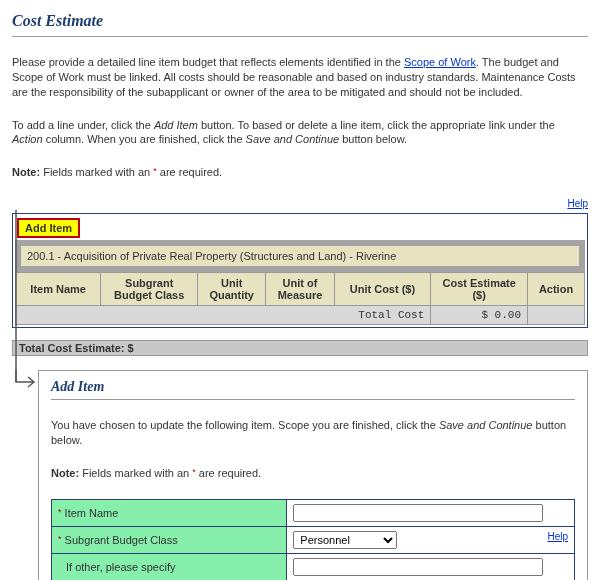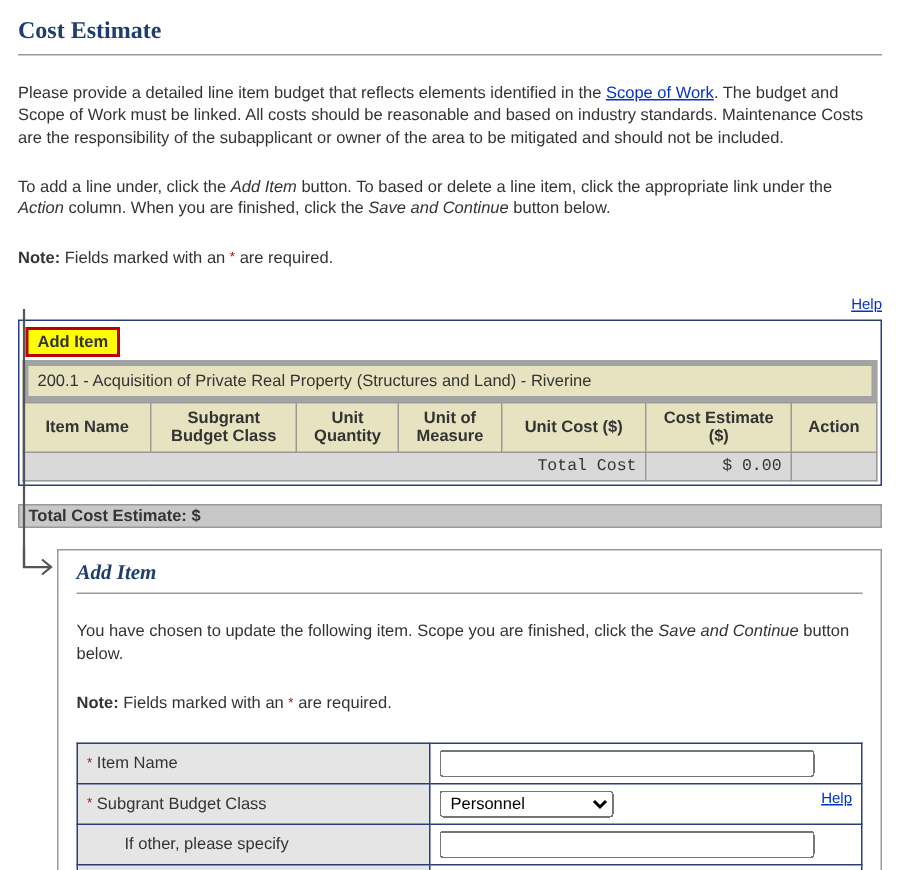--- a/index.html
+++ b/index.html
@@ -1,37 +1,37 @@
 <!DOCTYPE html>
 <html><head>
 <meta charset="utf-8">
 <style>
   * { box-sizing: border-box; }
   body { font-family: Arial, sans-serif; font-size: 11px; color: #333; margin: 0; padding: 12px; width: 600px; }
-  .title { font-family: Georgia, serif; font-weight: bold; font-size: 16px; color: #1d3e6e; margin: 0 0 6px 0; }
+  .title { font-family: Georgia, serif; font-style: italic; font-weight: bold; font-size: 16px; color: #1d3e6e; margin: 0 0 6px 0; }
   .hr { border-top: 1px solid #999; margin: 4px 0 10px 0; }
   a { color: #0033cc; text-decoration: underline; }
   .para { margin: 18px 0; line-height: 1.35; }
   .help-row { text-align: right; margin: 6px 0 4px 0; font-size: 10px; }
   .outer { border: 1px solid #2a3f7a; padding: 2px; }
   .addbtn { display: inline-block; border: 2px solid #bb0000; background: #ffff00; padding: 2px 6px; font-weight: bold; font-size: 11px; margin: 2px; cursor: pointer; }
-  .section-bar { background: #e7e2c0; border: 4px solid #a3a3a3; padding: 4px 6px; font-size:11px;}
+  .section-bar { background: #e7e2c0; border: 6px solid #a3a3a3; padding: 4px 6px; font-size:11px;}
   .tbl { border-collapse: collapse; width: 100%; table-layout: fixed; }
   .tbl th { background: #e7e2c0; border: 1px solid #999; padding: 4px; font-weight: bold; text-align: center; }
   .tbl td { border: 1px solid #999; padding: 3px 6px; background: #d9d9d9; text-align: right; font-family: Liberation Mono, monospace;}
   .totalbar { background: #c8c8c8; border: 1px solid #999; padding: 1px 6px; font-weight: bold; margin-top: 12px; }
   .callout { margin-top: 14px; padding-left: 26px; position: relative; }
   .callout-arrow { position: absolute; left: 0; top: 0; width: 28px; height: 200px; }
   .panel { border: 1px solid #999; padding: 8px 12px 12px 12px; }
   .panel-title { font-family: Georgia, serif; font-style: italic; font-weight: bold; font-size: 14px; color: #1d3e6e; }
   .panel-hr { border-top: 1px solid #999; margin: 4px 0 8px 0; }
   .ftbl { width: 100%; border-collapse: collapse; }
   .ftbl td { border: 1px solid #2a3f7a; padding: 4px 6px; background: #fff; vertical-align: middle; }
-  .ftbl td.lab { background: #e5e5e5; width: 45%; }
-  .ftbl td.lab.indent { padding-left: 31px; }
+  .ftbl td.lab { background: #86efac; width: 45%; }
+  .ftbl td.lab.indent { padding-left: 14px; }
   .star { color: #bb0000; font-size: 9px; vertical-align: top; }
   input[type=text], select { font-size: 11px; padding: 1px 2px; }
   .dollarprefix { margin-right:2px; }
 </style>
 </head>
 <body>
 
 <div class="title">Cost Estimate</div>
 <div class="hr"></div>
 
@@ -102,21 +102,21 @@
 
     <table class="ftbl">
       <tbody>
           <tr>
         <td class="lab"><span class="star">*</span> <span>Item Name</span></td>
         <td><input type="text" style="width: 250px;"></td>
       </tr>
       <tr>
         <td class="lab"><span class="star">*</span> <span>Subgrant Budget Class</span></td>
         <td>
-          <select style="width:116px"><option>Personnel</option></select>
+          <select style="width:104px"><option>Personnel</option></select>
           <a href="#" style="float:right;font-size:10px">Help</a>
         </td>
       </tr>
       <tr>
         <td class="lab indent">If other, please specify</td>
         <td><input type="text" style="width: 250px;"></td>
       </tr>
       <tr>
         <td class="lab"><span class="star">*</span> <span>Unit of Measure</span></td>
         <td><select style="width:160px"><option>Acre</option></select></td>

